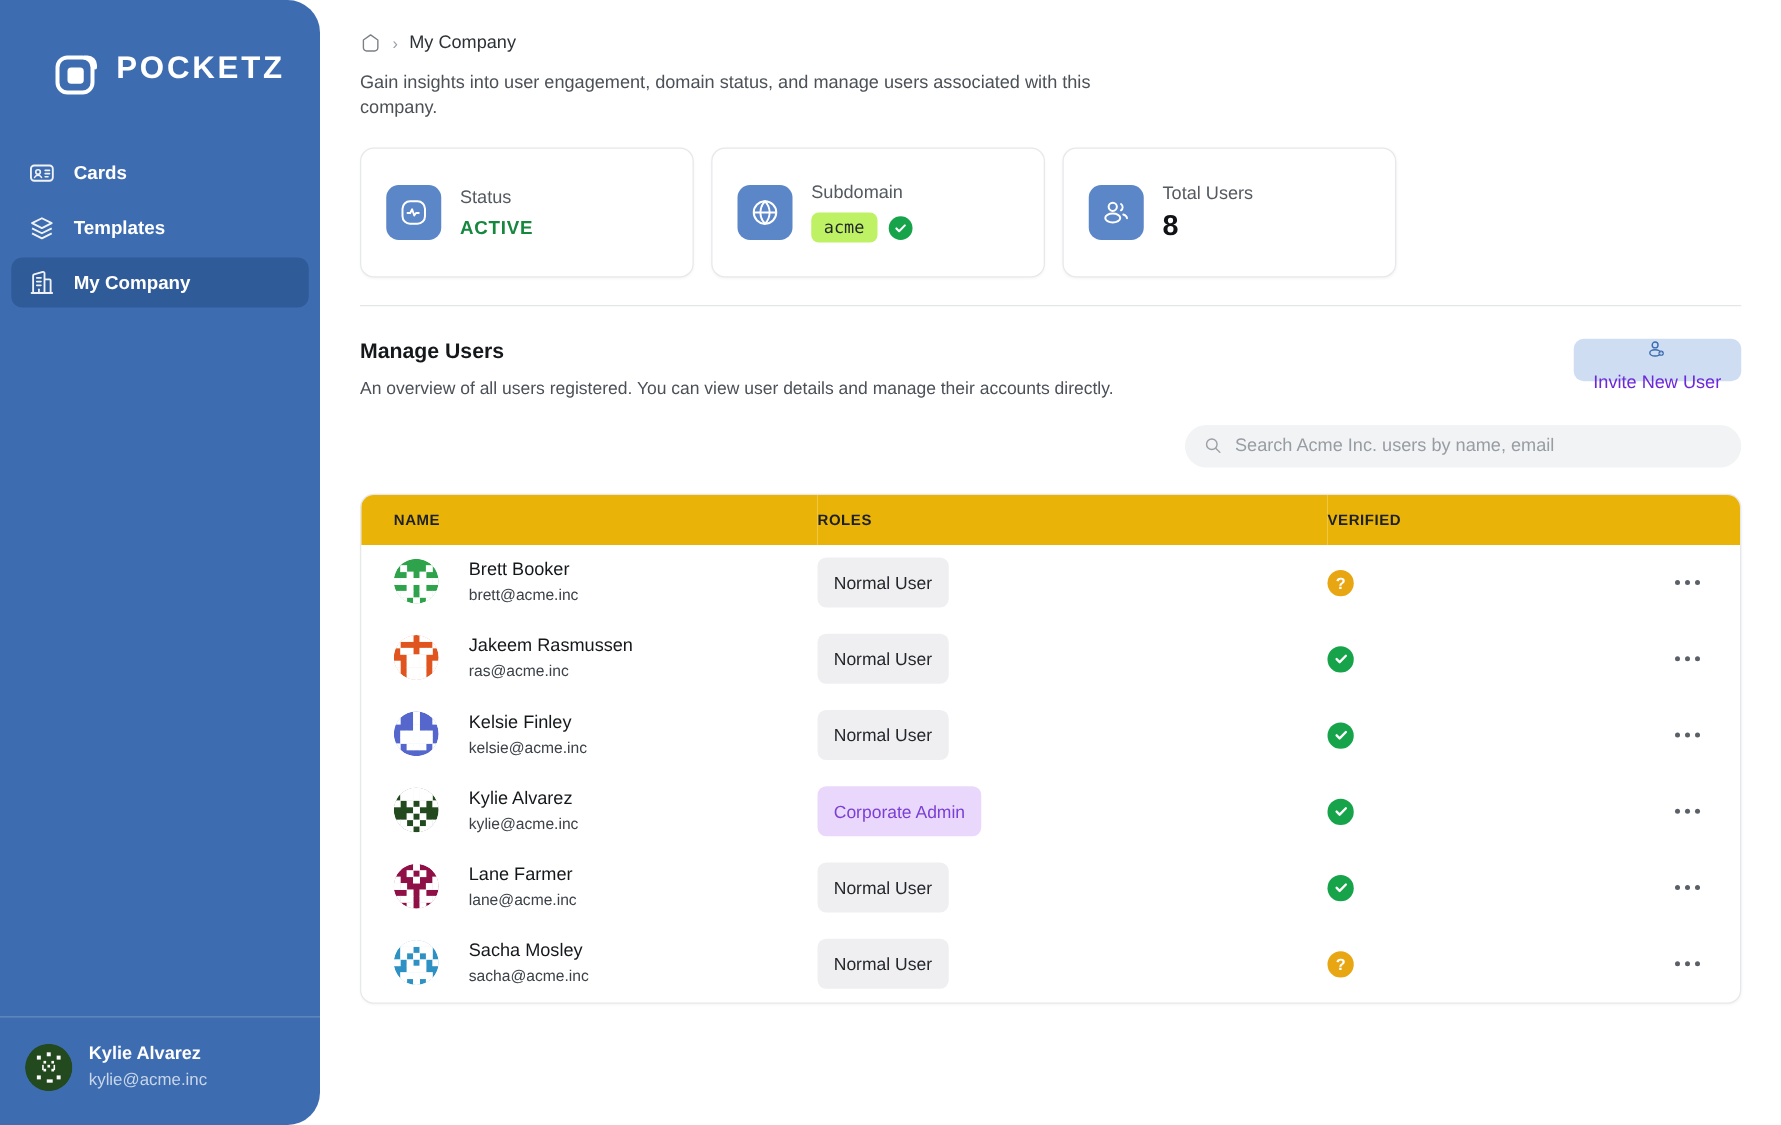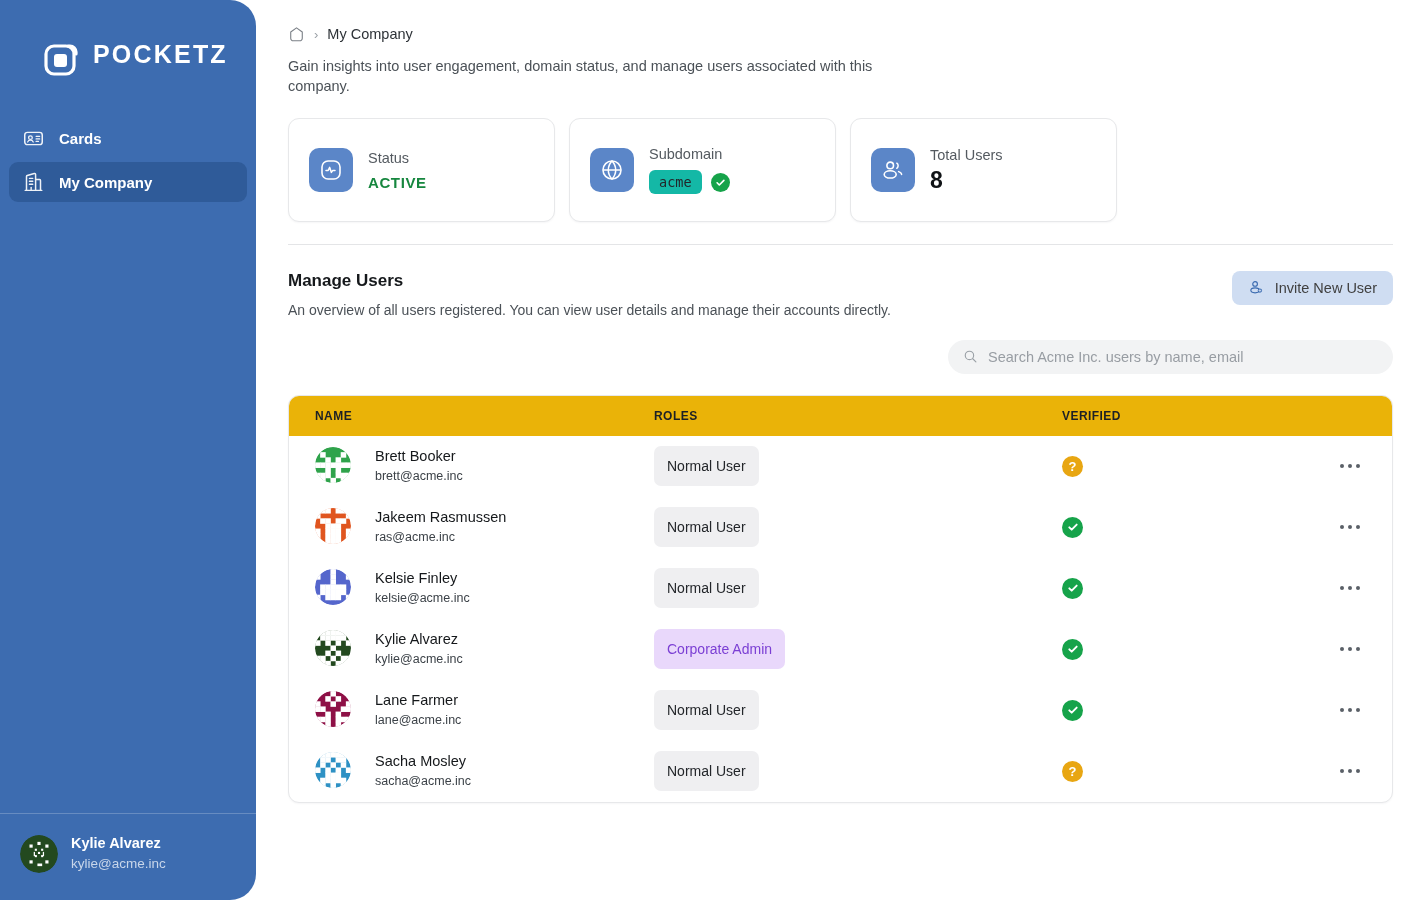--- a/index.html
+++ b/index.html
@@ -87,21 +87,21 @@
     width: 44px; height: 44px; flex: 0 0 44px;
     border-radius: 10px; background: #5B86C8;
     display: flex; align-items: center; justify-content: center;
   }
   .stat-ico svg { width: 24px; height: 24px; display:block; }
   .stat-label { font-size: 14.5px; color: #545A60; line-height: 1.25; }
   .stat-value-active { margin-top: 7px; font-size: 15px; font-weight: 700; color: #17873F; letter-spacing: .6px; }
   .stat-value-num { margin-top: 3px; font-size: 23px; font-weight: 700; color: #101316; }
   .subdomain-row { display: flex; align-items: center; gap: 9px; margin-top: 7px; }
   .subdomain-chip {
-    background: #14b8a6; border-radius: 6px;
+    background: #bef264; border-radius: 6px;
     padding: 4px 10px; font-size: 13.5px; color: #23262A;
     font-family: "DejaVu Sans Mono", monospace;
   }
   .verified-dot {
     width: 19px; height: 19px; border-radius: 50%;
     background: #16A34A; display: flex; align-items: center; justify-content: center;
   }
   .verified-dot svg { width: 11px; height: 11px; display:block; }
 
   .divider { height: 1px; background: #E4E5E7; margin: 22px 0 0 0; }
@@ -122,22 +122,23 @@
   .tab svg { width: 17px; height: 17px; display:block; }
 
   
   .manage-head { margin-top: 26px; display: flex; align-items: flex-start; justify-content: space-between; }
   .manage-title { font-size: 17px; font-weight: 700; color: #15181B; }
   .manage-sub { margin-top: 11px; font-size: 14px; color: #4B5157; }
   .invite-btn {
     display: flex; align-items: center; gap: 10px;
     height: 34px; padding: 0 16px;
     background: #CFDDF2; border: none; border-radius: 8px;
-    color: #404040; font-size: 14.5px; font-family: "Liberation Sans", sans-serif;
+    color: #6d28d9; font-size: 14.5px; font-family: "Liberation Sans", sans-serif;
     cursor: pointer;
+    flex-direction: column;
   }
   .invite-btn svg { width: 17px; height: 17px; display:block; }
 
   .search-wrap { display: flex; justify-content: flex-end; margin-top: 22px; }
   .search-box {
     width: 445px; height: 34px;
     background: #F2F3F4; border: none; border-radius: 17px;
     display: flex; align-items: center; gap: 10px; padding: 0 15px;
   }
   .search-box svg { width: 15px; height: 15px; flex:0 0 15px; display:block; }
@@ -213,20 +214,30 @@
           <svg viewBox="0 0 24 24" fill="none" xmlns="http://www.w3.org/2000/svg">
             <rect x="2" y="5" width="20" height="14" rx="3" stroke="#fff" stroke-width="1.7"></rect>
             <circle cx="8.5" cy="11" r="2.1" stroke="#fff" stroke-width="1.5"></circle>
             <path d="M5.3 16c.6-1.4 1.8-2.1 3.2-2.1s2.6.7 3.2 2.1" stroke="#fff" stroke-width="1.4" stroke-linecap="round"></path>
             <path d="M15 9.5h4M15 12.5h4M15 15.3h2.6" stroke="#fff" stroke-width="1.5" stroke-linecap="round"></path>
           </svg>
         </span>
         <span>Cards</span>
       </div>
 
+      <div class="nav-item">
+        <span class="nav-ico">
+          <svg viewBox="0 0 24 24" fill="none" xmlns="http://www.w3.org/2000/svg">
+            <path d="M12 3 3 7.5 12 12l9-4.5L12 3Z" stroke="#fff" stroke-width="1.7" stroke-linejoin="round"></path>
+            <path d="m3 12.2 9 4.5 9-4.5" stroke="#fff" stroke-width="1.7" stroke-linejoin="round"></path>
+            <path d="m3 16.8 9 4.5 9-4.5" stroke="#fff" stroke-width="1.7" stroke-linejoin="round"></path>
+          </svg>
+        </span>
+        <span>Templates</span>
+      </div>
 
       <div class="nav-item active">
         <span class="nav-ico">
           <svg viewBox="0 0 24 24" fill="none" xmlns="http://www.w3.org/2000/svg">
             <path d="M4 21V5.2a1.2 1.2 0 0 1 .86-1.15l8-2.3A1.2 1.2 0 0 1 14.4 2.9V21" stroke="#fff" stroke-width="1.7" stroke-linejoin="round"></path>
             <path d="M14.4 8.6H19a1 1 0 0 1 1 1V21" stroke="#fff" stroke-width="1.7" stroke-linejoin="round"></path>
             <path d="M2.6 21h18.8" stroke="#fff" stroke-width="1.7" stroke-linecap="round"></path>
             <path d="M7.3 7.2h3.9M7.3 10.6h3.9M7.3 14h3.9" stroke="#fff" stroke-width="1.5" stroke-linecap="round"></path>
             <path d="M9.3 21v-3.3h0" stroke="#fff" stroke-width="1.6" stroke-linecap="round"></path>
           </svg>

